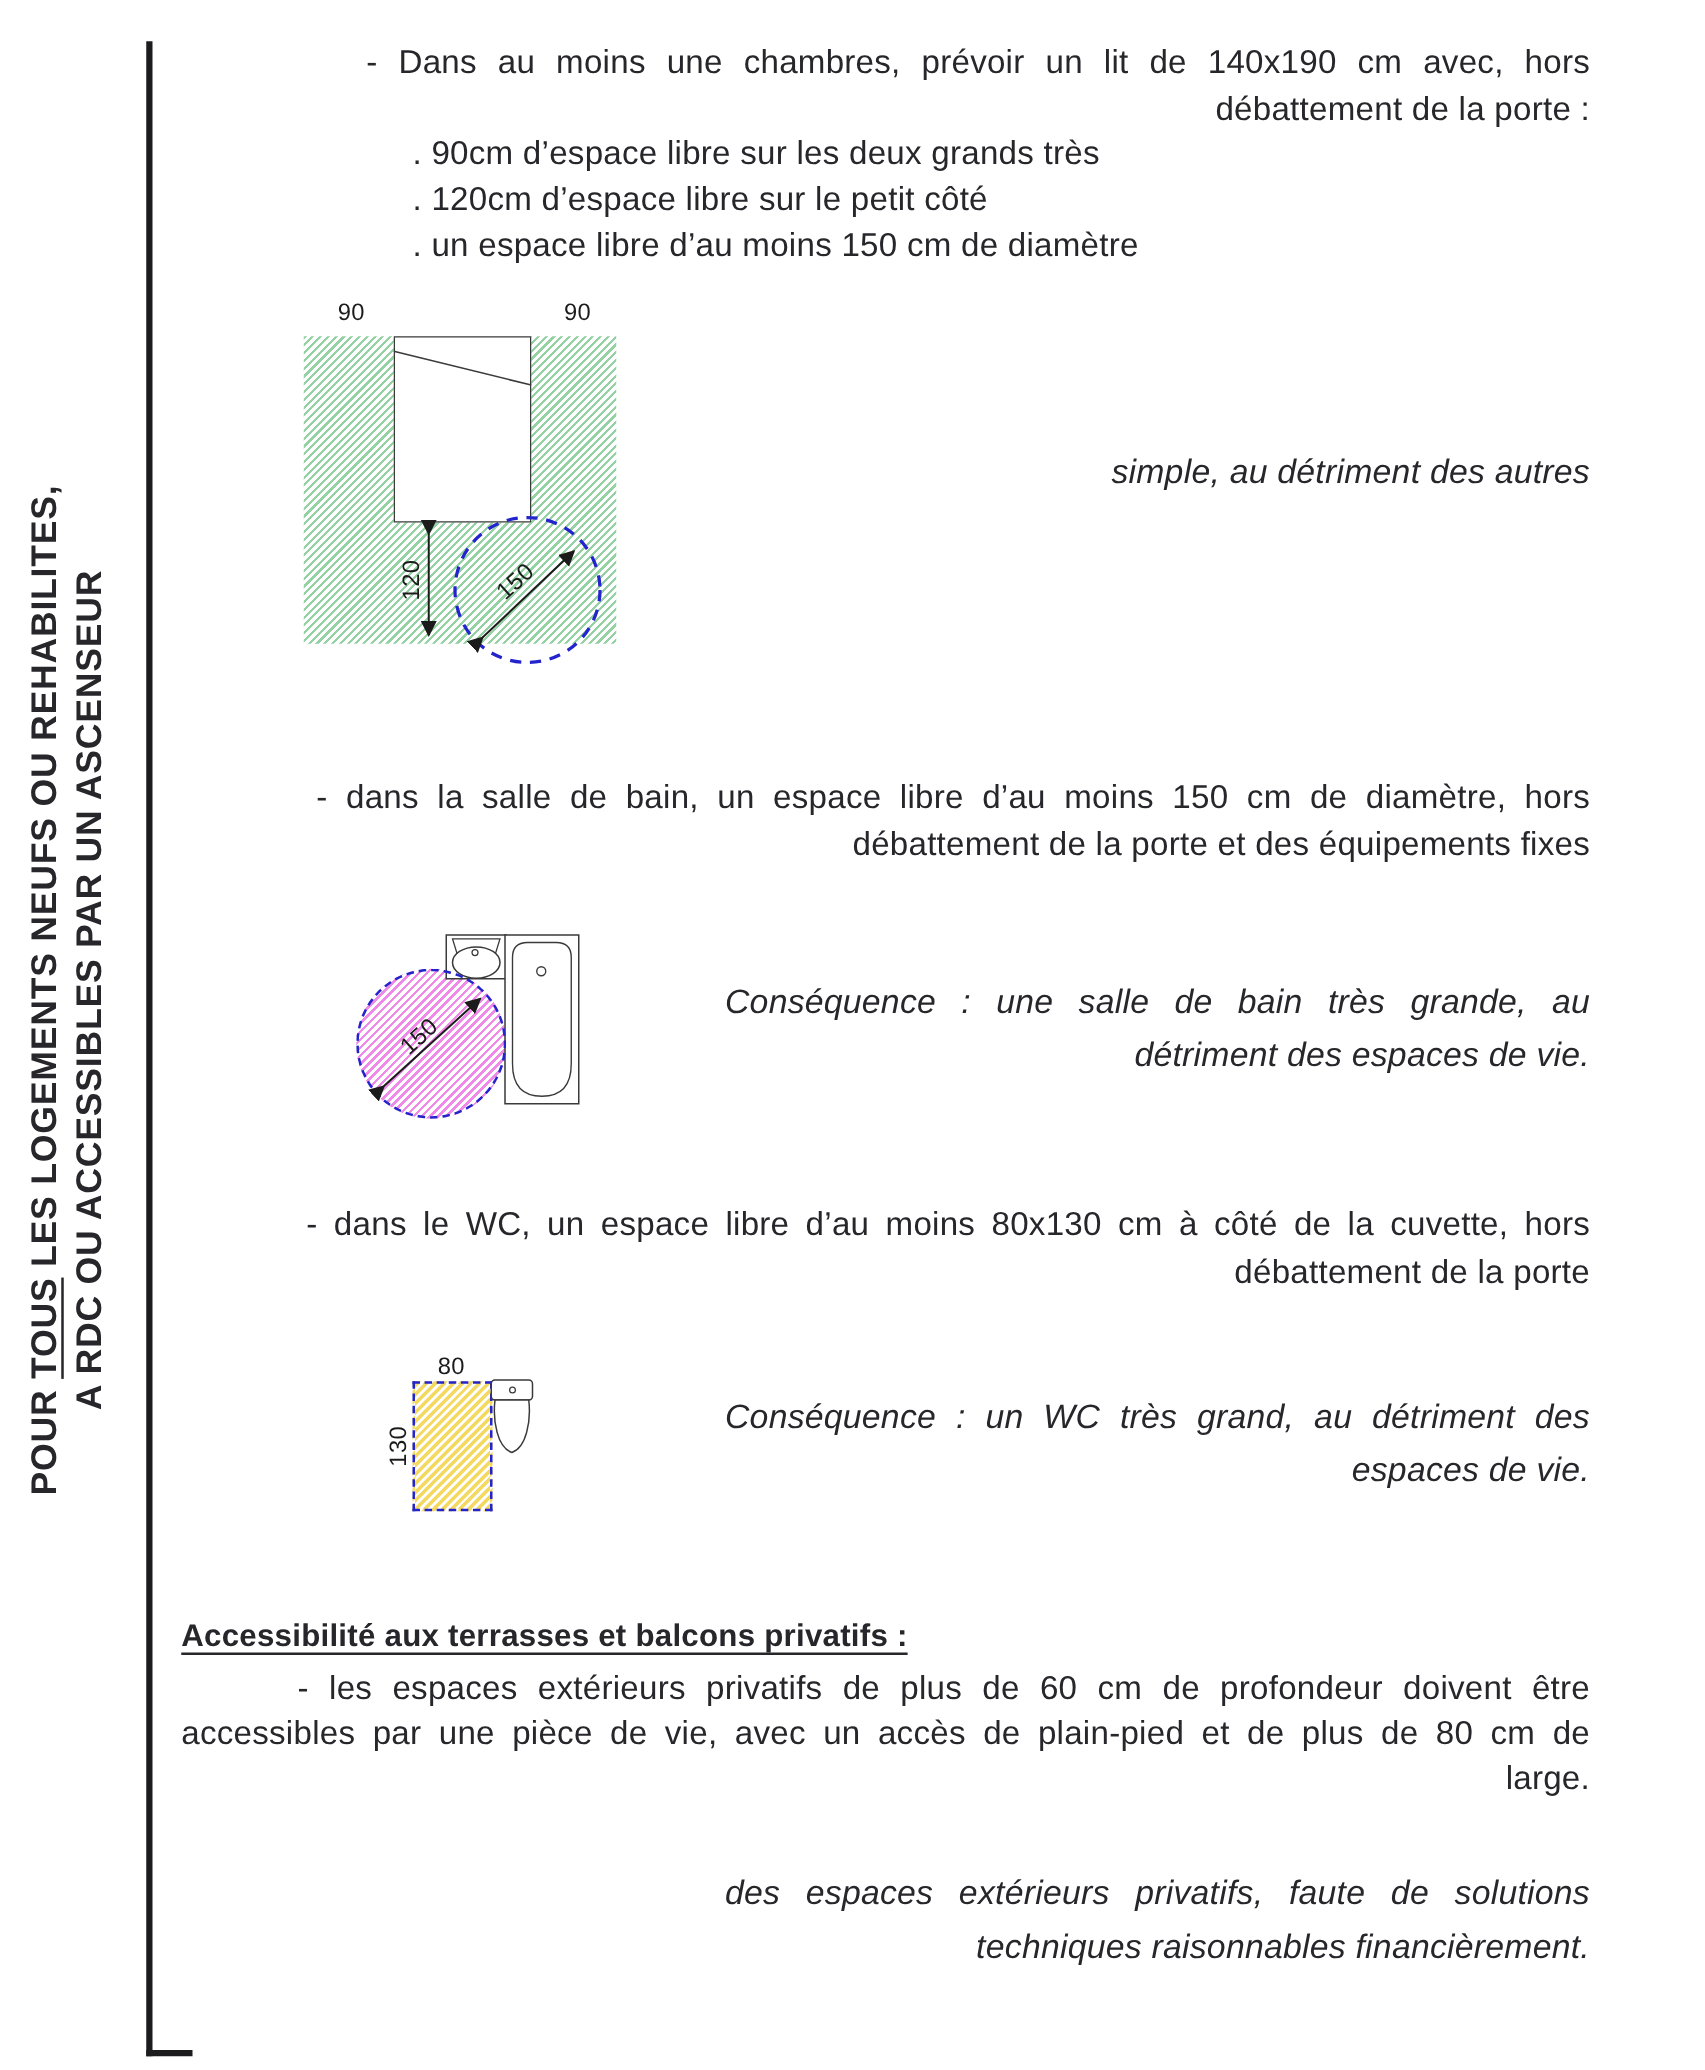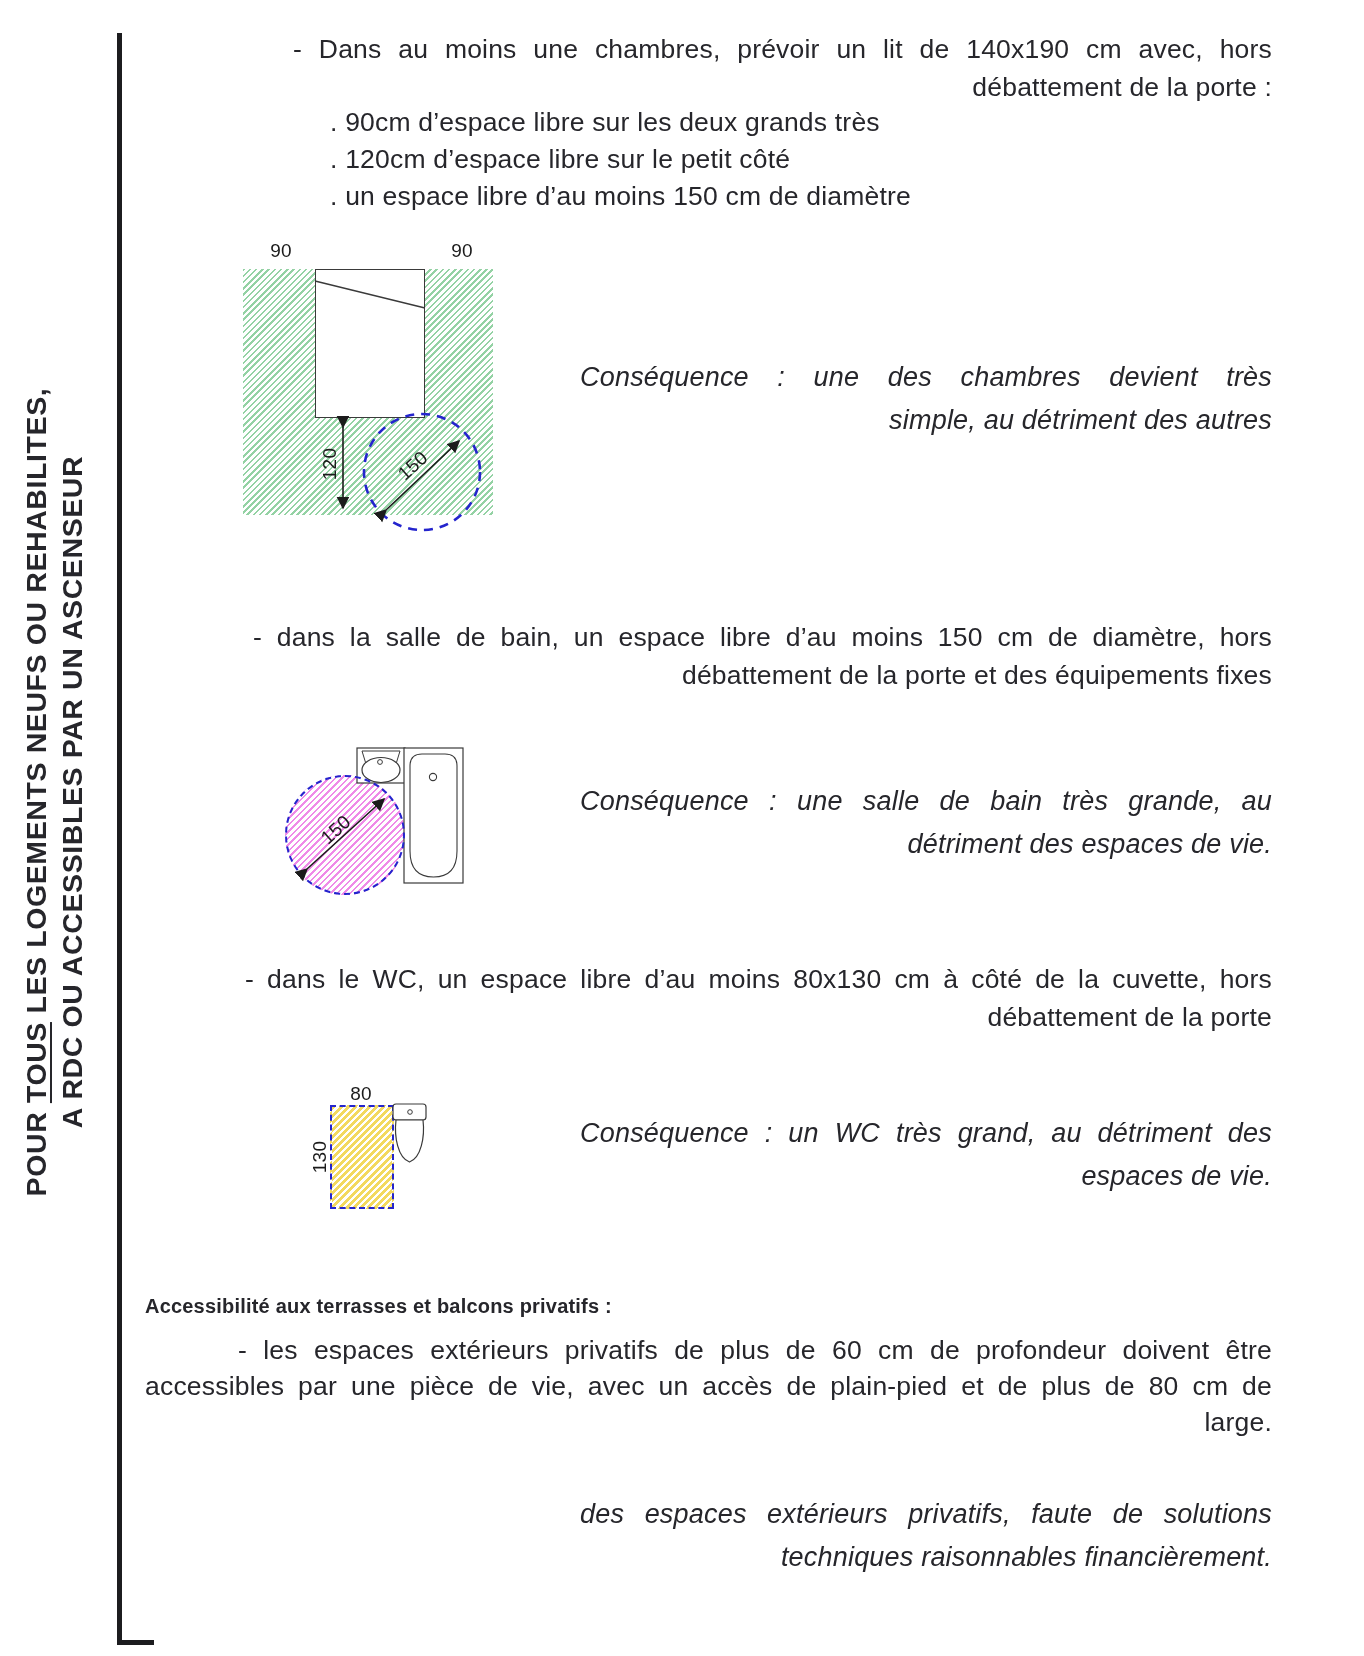--- a/index.html
+++ b/index.html
@@ -13,21 +13,21 @@
   
   .body-block { font-size:26.5px; line-height:38px; letter-spacing:0.2px; }
   .jl  { text-align:justify; text-align-last:justify; }
   .ll  { text-align:right; }
   .ind148 { text-indent:148px; }
   .ind108 { text-indent:108px; }
   .ind100 { text-indent:100px; }
   .ind93  { text-indent:93px; }
   .bullets { font-size:26.5px; line-height:37px; letter-spacing:0.2px; }
   .conseq { font-size:27px; font-style:italic; line-height:43px; letter-spacing:0.2px; }
-  .heading { font-size:20px; font-weight:bold; text-underline-offset:5px; letter-spacing:0.2px;text-align:right; }
+  .heading { font-size:25px; font-weight:bold; text-decoration:underline; text-underline-offset:5px; letter-spacing:0.2px;text-align:right; }
 
   
   .side-banner {
     left:56px; top:792px; width:830px; height:76px;
     transform:translate(-50%,-50%) rotate(-90deg);
     font-size:28.5px; font-weight:bold; letter-spacing:0.6px;
     text-align:center; line-height:36px; white-space:nowrap;
   }
   .side-banner .u { text-decoration:underline; text-underline-offset:4px; }
 
@@ -97,21 +97,20 @@
     <circle cx="192" cy="232" r="58" fill="none" stroke="var(--dash-blue,#2424cd)" stroke-width="2.6" stroke-dasharray="9 7"></circle>
     <line x1="113" y1="187" x2="113" y2="268" stroke="#1b1b1b" stroke-width="1.6" marker-start="url(#ah1)" marker-end="url(#ah1)"></line>
     <line x1="156" y1="270" x2="229" y2="201" stroke="#1b1b1b" stroke-width="1.6" marker-start="url(#ah1)" marker-end="url(#ah1)"></line>
   </svg>
   <span class="abs dim-label rot" style="left:281px; top:251px;">90</span>
   <span class="abs dim-label rot" style="left:462px; top:251px;">90</span>
   <span class="abs dim-label" style="left:330px; top:464px; transform:translate(-50%,-50%) rotate(-90deg);">120</span>
   <span class="abs dim-label" style="left:413px; top:466px; transform:translate(-50%,-50%) rotate(-42deg);">150</span>
 
   <div class="abs conseq" style="left:580px; top:356px; width:692px;">
-    <div class="jl">Conséquence : une des chambres devient très</div>
     <div class="ll">simple, au détriment des autres</div>
   </div>
 
   <div class="abs body-block" style="left:145px; top:618px; width:1127px;">
     <div class="jl ind108">- dans la salle de bain, un espace libre d’au moins 150 cm de diamètre, hors</div>
     <div class="ll">débattement de la porte et des équipements fixes</div>
   </div>
 
   <div class="abs hatch-pink" style="left:285px; top:775px; width:120px; height:120px;"></div>
   <svg class="abs" style="left:270px; top:735px;" width="220" height="175" viewBox="0 0 220 175">

